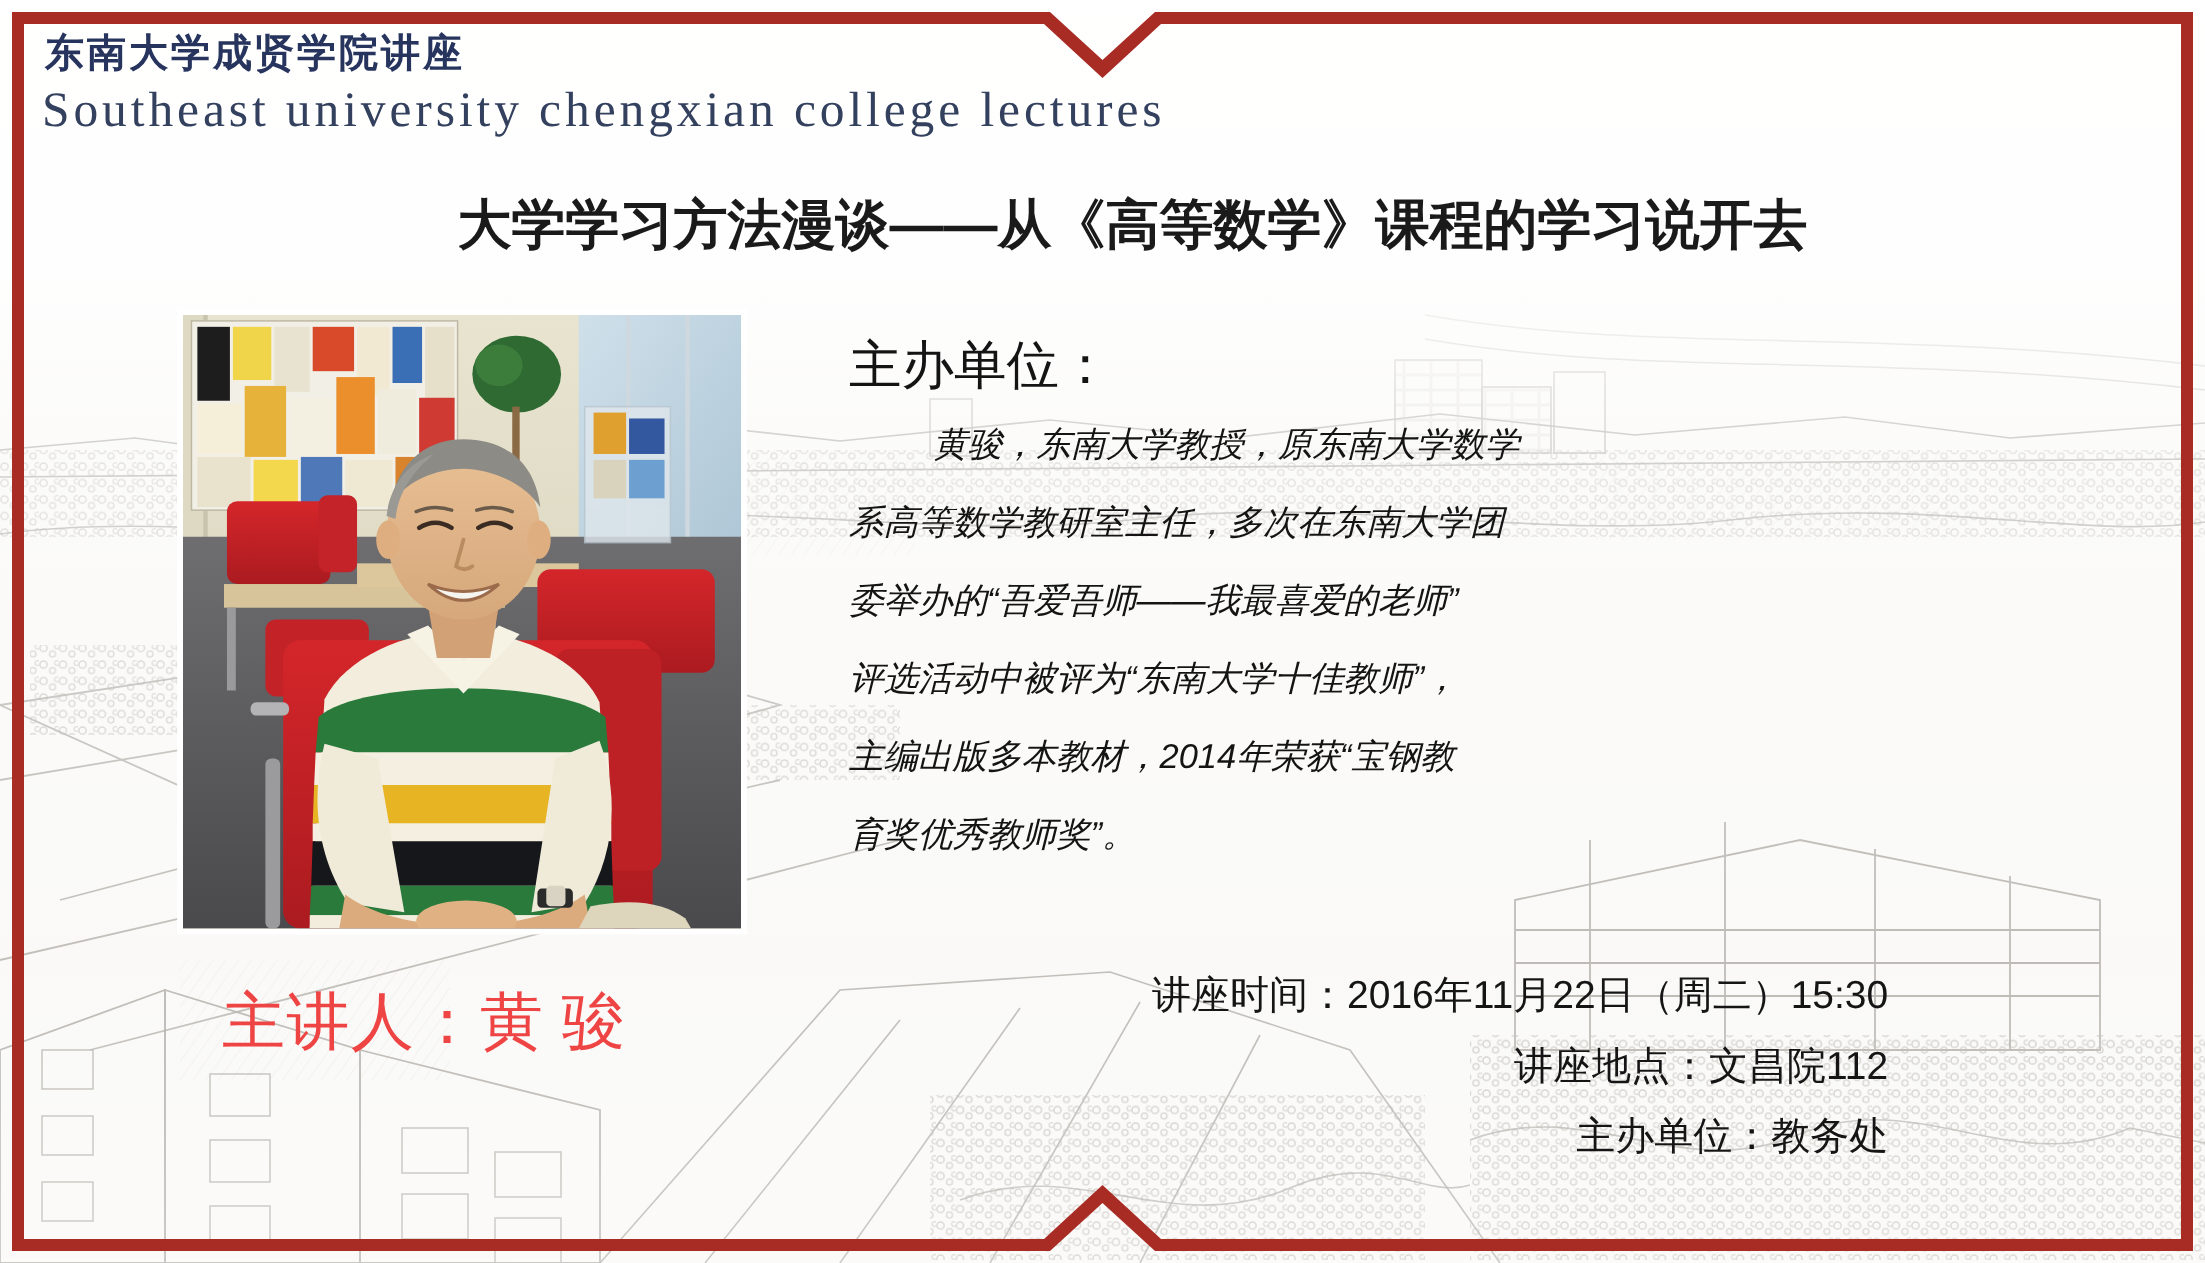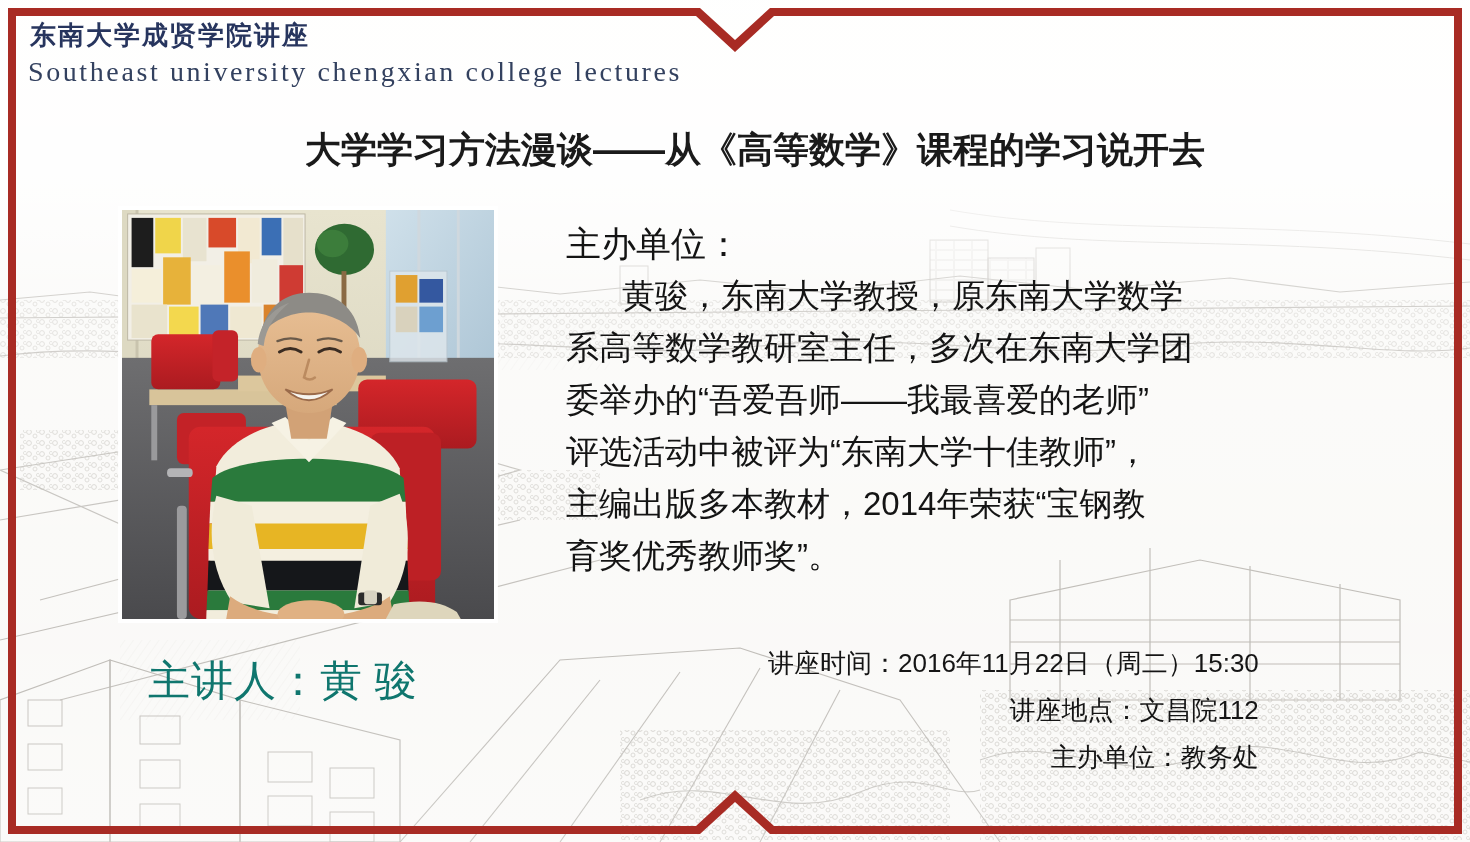--- a/index.html
+++ b/index.html
@@ -66,21 +66,21 @@
     font-weight: bold;
     color: #27355e;
     letter-spacing: 2px;
     white-space: nowrap;
   }
   .header-en {
     position: absolute;
     left: 28px;
     top: 56px;
     font-family: "Liberation Serif", "DejaVu Serif", serif;
-    font-size: 28px;
+    font-size: 33px;
     color: #33415f;
     letter-spacing: 2.6px;
     white-space: nowrap;
     text-align: right;
   }
 
   .main-title {
     position: absolute;
     left: 0;
     right: 0;
@@ -114,38 +114,38 @@
     background: #8b8574;
   }
   .photo svg { display: block; width: 100%; height: 100%; }
 
   .speaker-line {
     position: absolute;
     left: 148px;
     top: 653px;
     font-family: "Liberation Serif", "DejaVu Serif", serif;
     font-size: 42px;
-    color: #0f766e;
+    color: #ef4444;
     letter-spacing: 1px;
     white-space: nowrap;
   }
 
   
   .bio {
     position: absolute;
     left: 566px;
     top: 218px;
     width: 860px;
     color: #141414;
     font-size: 35px;
     line-height: 52px;
     white-space: nowrap;
   }
   .bio-heading { font-size: 35px; }
-  .bio-line { font-size: 33px; }
+  .bio-line { font-size: 23px; font-style: italic; }
   .bio-line.indent { text-indent: 56px; }
 
   
   .info {
     position: absolute;
     left: 768px;
     top: 640px;
     color: #151515;
     font-size: 26px;
     line-height: 47px;

